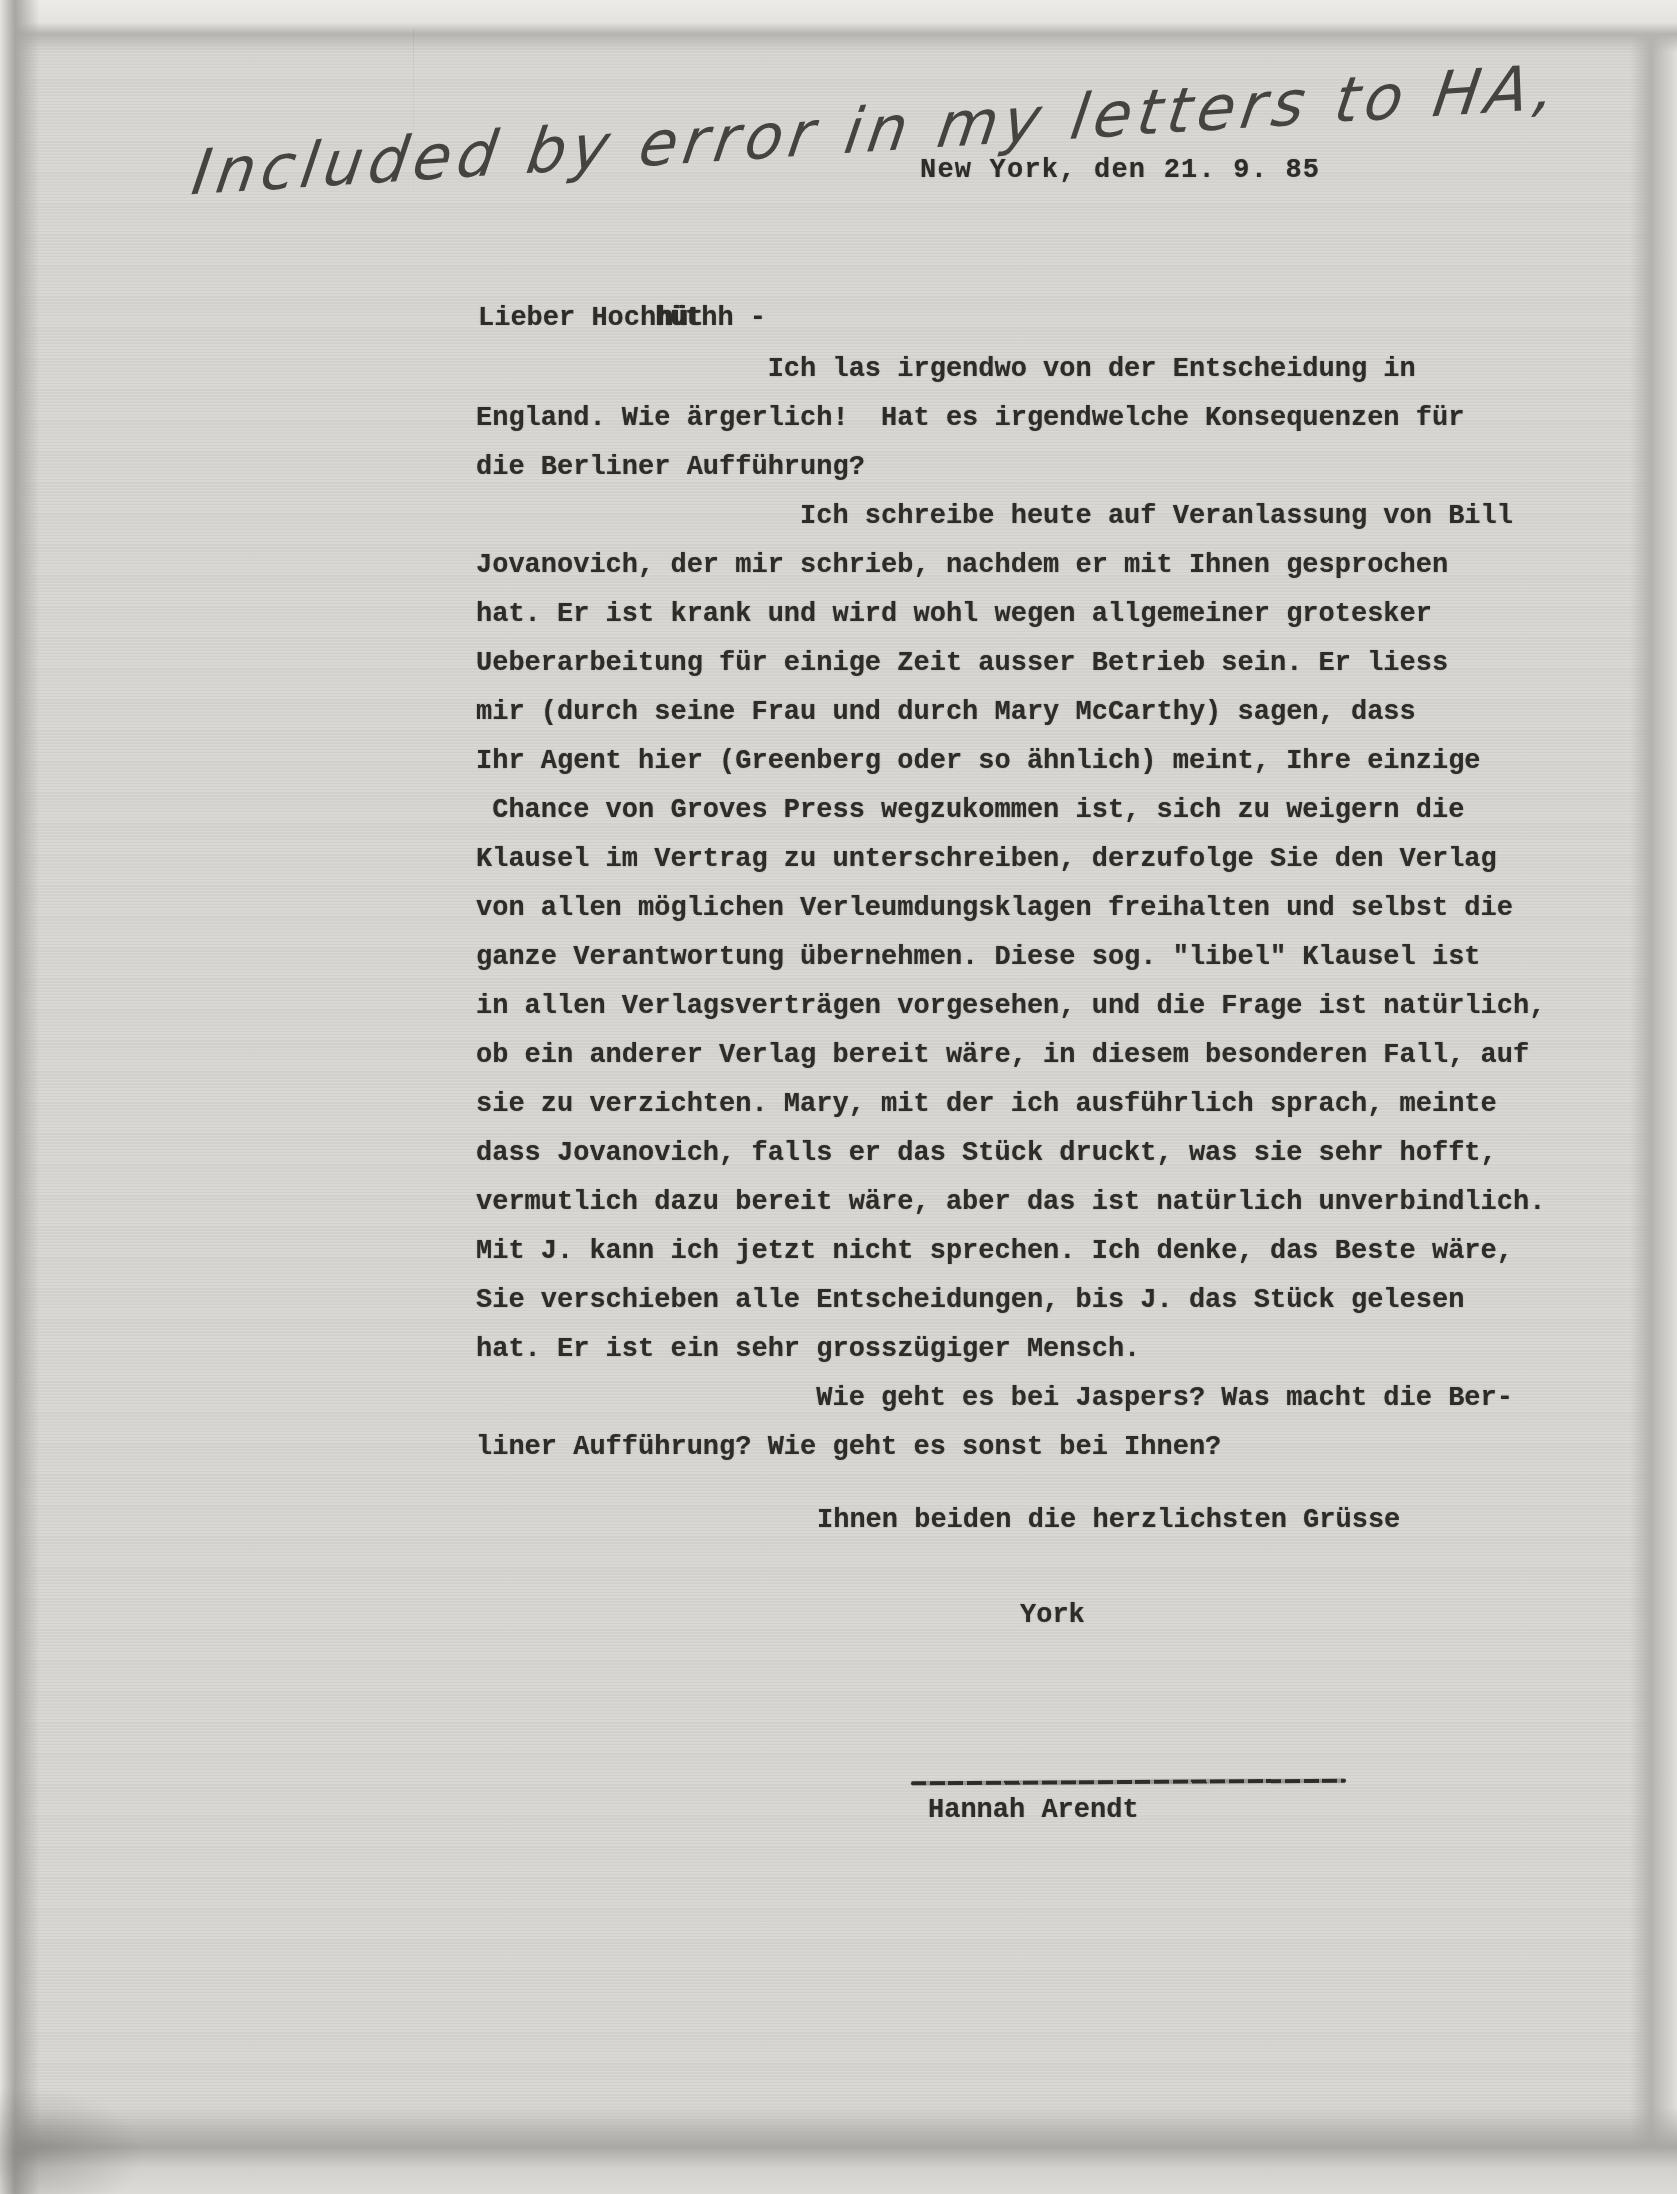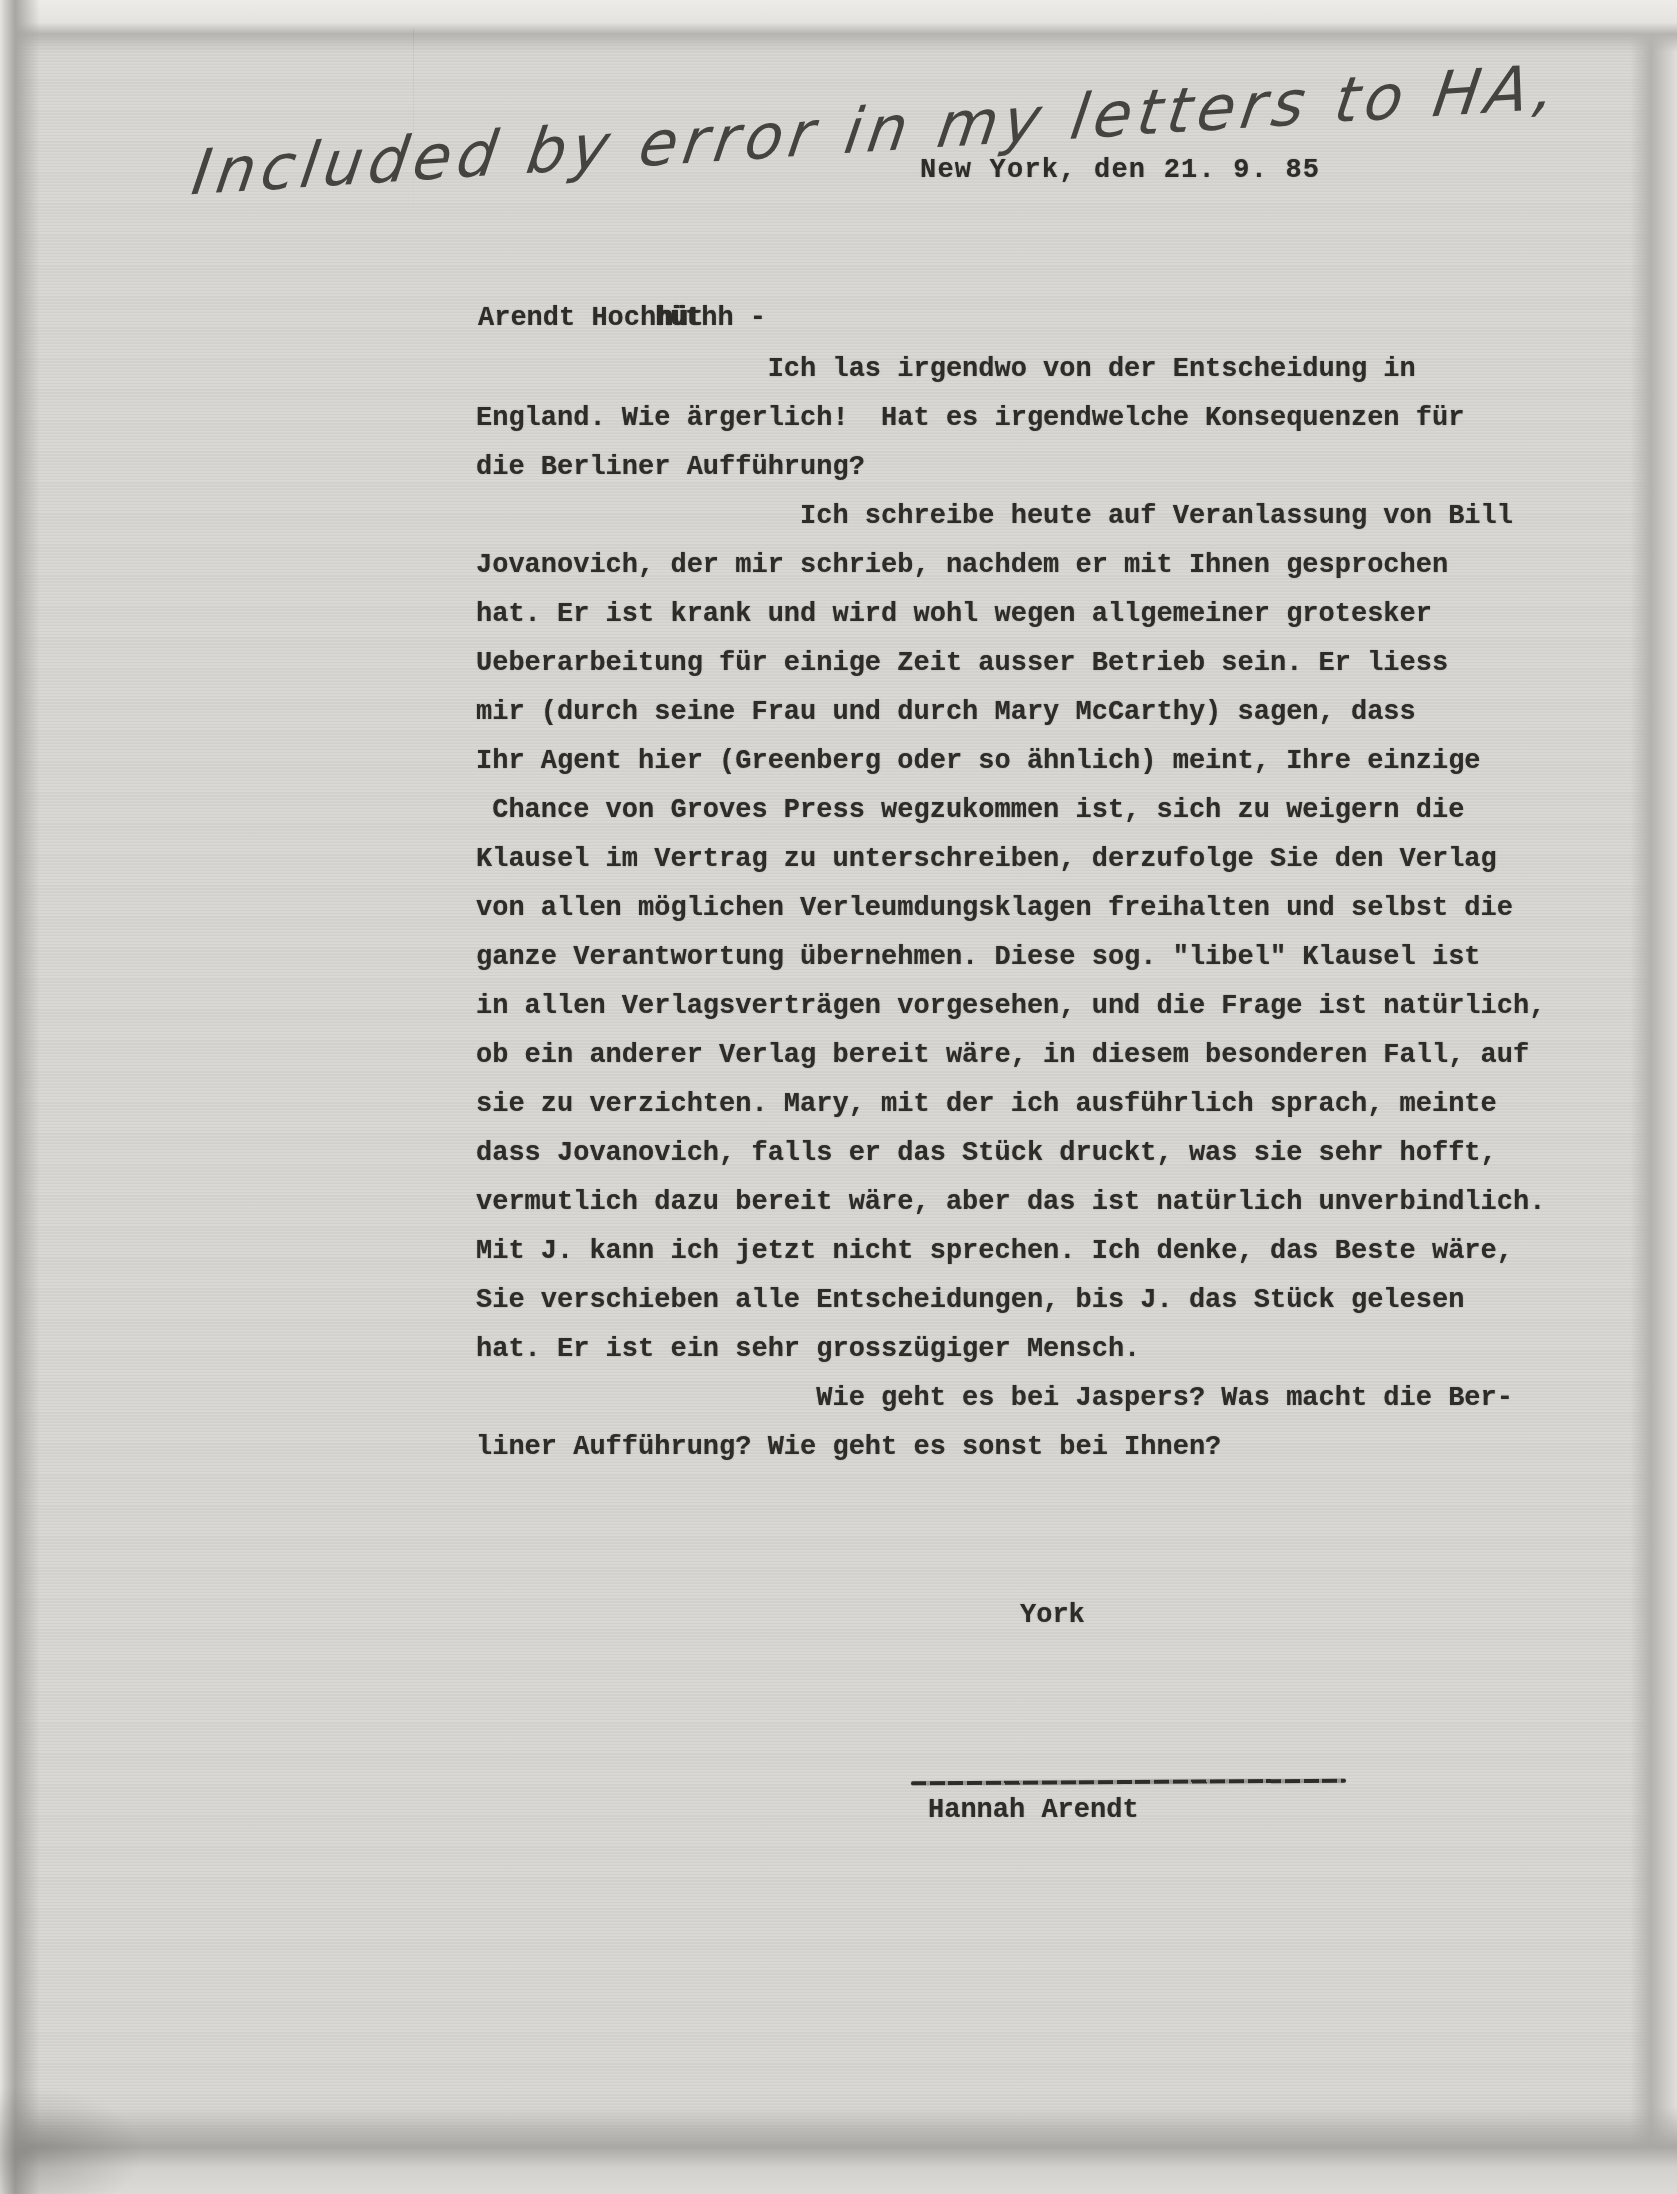--- a/index.html
+++ b/index.html
@@ -78,21 +78,21 @@
 <body>
 
 <div class="scan">
 
   <div class="crease"></div>
 
   <div class="handwritten">Included by error in my letters to HA,</div>
 
   <div class="type dateline">New York, den 21. 9. 85</div>
 
-  <div class="type salutation"><span>Arendt Hoch</span><span class="struck">hüt</span><span>hh -</span></div>
+  <div class="type salutation"><span>Lieber Hoch</span><span class="struck">hüt</span><span>hh -</span></div>
 
   <div class="type body-block">                  Ich las irgendwo von der Entscheidung in
 England. Wie ärgerlich!  Hat es irgendwelche Konsequenzen für
 die Berliner Aufführung?
                     Ich schreibe heute auf Veranlassung von Bill
 Jovanovich, der mir schrieb, nachdem er mit Ihnen gesprochen
 hat. Er ist krank und wird wohl wegen allgemeiner grotesker
 Ueberarbeitung für einige Zeit ausser Betrieb sein. Er liess
 mir (durch seine Frau und durch Mary McCarthy) sagen, dass
 Ihr Agent hier (Greenberg oder so ähnlich) meint, Ihre einzige
@@ -104,20 +104,21 @@
 ob ein anderer Verlag bereit wäre, in diesem besonderen Fall, auf
 sie zu verzichten. Mary, mit der ich ausführlich sprach, meinte
 dass Jovanovich, falls er das Stück druckt, was sie sehr hofft,
 vermutlich dazu bereit wäre, aber das ist natürlich unverbindlich.
 Mit J. kann ich jetzt nicht sprechen. Ich denke, das Beste wäre,
 Sie verschieben alle Entscheidungen, bis J. das Stück gelesen
 hat. Er ist ein sehr grosszügiger Mensch.
                      Wie geht es bei Jaspers? Was macht die Ber-
 liner Aufführung? Wie geht es sonst bei Ihnen?</div>
 
+  <div class="type closing">Ihnen beiden die herzlichsten Grüsse</div>
 
   <div class="type valediction">York</div>
 
   <div class="sig-rule"></div>
 
   <div class="type sig-name">Hannah Arendt</div>
 
 </div>
 
 

